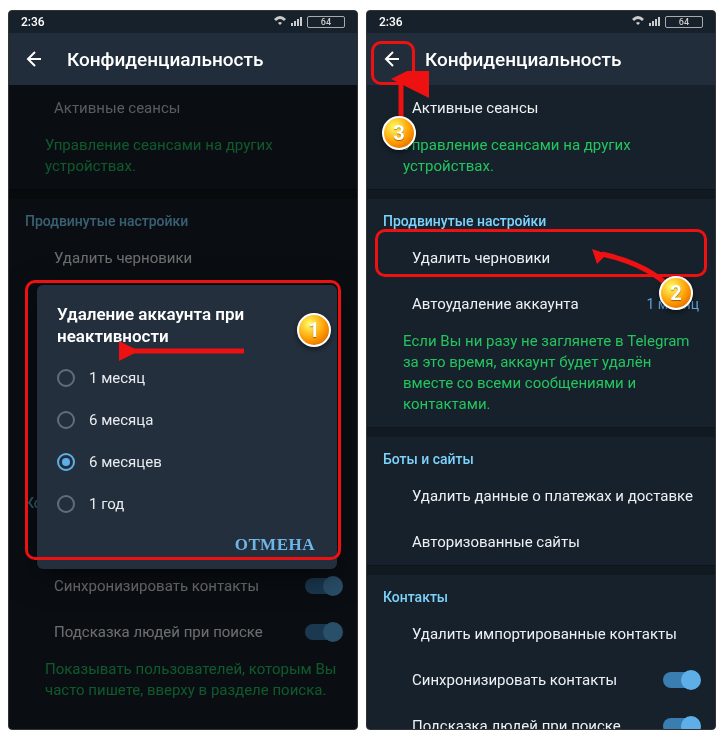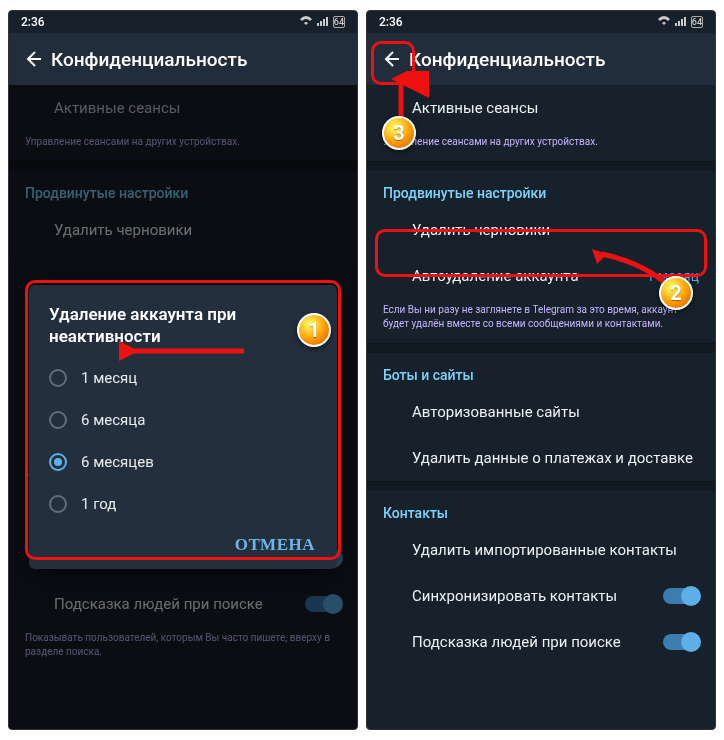--- a/index.html
+++ b/index.html
@@ -32,31 +32,31 @@
     padding: 0 12px;
     color: #fff;
     font-size: 12px;
     font-weight: 500;
   }
   .status-right { display: flex; align-items: center; gap: 4px; }
   .batt {
     border: 1px solid #aaa;
     border-radius: 2px;
     font-size: 9px;
-    padding: 0 0;
+    padding: 0 13px;
     color: #ccc;
     text-align: center;
   }
   .header {
     height: 52px;
     background: #212d3b;
     display: flex;
     align-items: center;
     padding: 12px 14px;
-    gap: 8px;
+    gap: 24px;
     color: #fff;
     font-size: 19px;
     font-weight: 500;
   }
   .back-icon {
     width: 20px; height: 20px;
     display:flex; align-items:center; justify-content:center;
   }
   .content { position: relative; height: calc(100% - 74px); overflow: hidden; }
   .section-title {
@@ -68,42 +68,43 @@
   .row {
     padding: 14px 16px;
     color: #eef1f3;
     font-size: 15px;
     display: flex;
     justify-content: space-between;
     align-items: center;
     margin-left: 29px;
   }
   .desc {
-    color: #c4b5fd;
-    font-size: 10px;
+    color: #22c55e;
+    font-size: 15px;
     padding: 4px 16px 12px;
     line-height: 1.4;
+    margin-left: 20px;
   }
   .divider { height: 10px; background: #111921; border-top:1px solid #0d141b;}
   .value-right { color: #62a3d6; font-size: 14px;}
   .toggle {
     width: 36px; height: 16px; border-radius: 10px;
     background: #3a7db0; position: relative;
   }
   .toggle::after {
     content:''; position:absolute; width:20px; height:20px;
     border-radius:50%; background:#5eafe8; top:-2px; right:-2px;
   }
   .dimmer {
     position:absolute; inset:0; background:rgba(0,0,0,0.55);
   }
   .dialog {
     position:absolute;
     top: 200px;
-    left: 20px; right: 20px;
+    left: 28px; right: 20px;
     background: #232f3d;
     border-radius: 6px;
     padding: 18px 8px 8px;
     box-shadow: 0 6px 30px rgba(0,0,0,0.6);
     z-index: 5;
   }
   .dlg-title {
     color:#fff; font-size:17px; font-weight:600;
     padding: 0 12px 10px; line-height:1.3;
   }
@@ -266,22 +267,22 @@
     <div class="divider"></div>
     <div class="section-title">Продвинутые настройки</div>
     <div class="row">Удалить черновики</div>
     <div class="row">
       <span>Автоудаление аккаунта</span>
       <span class="value-right">1 месяц</span>
     </div>
     <div class="desc">Если Вы ни разу не заглянете в Telegram за это время, аккаунт будет удалён вместе со всеми сообщениями и контактами.</div>
     <div class="divider"></div>
     <div class="section-title">Боты и сайты</div>
+    <div class="row">Удалить данные о платежах и доставке</div>
     <div class="row">Авторизованные сайты</div>
-    <div class="row">Удалить данные о платежах и доставке</div>
     <div class="divider"></div>
     <div class="section-title">Контакты</div>
     <div class="row">Удалить импортированные контакты</div>
     <div class="row">
       <span>Синхронизировать контакты</span>
       <span class="toggle"></span>
     </div>
     <div class="row">
       <span>Подсказка людей при поиске</span>
       <span class="toggle"></span>

